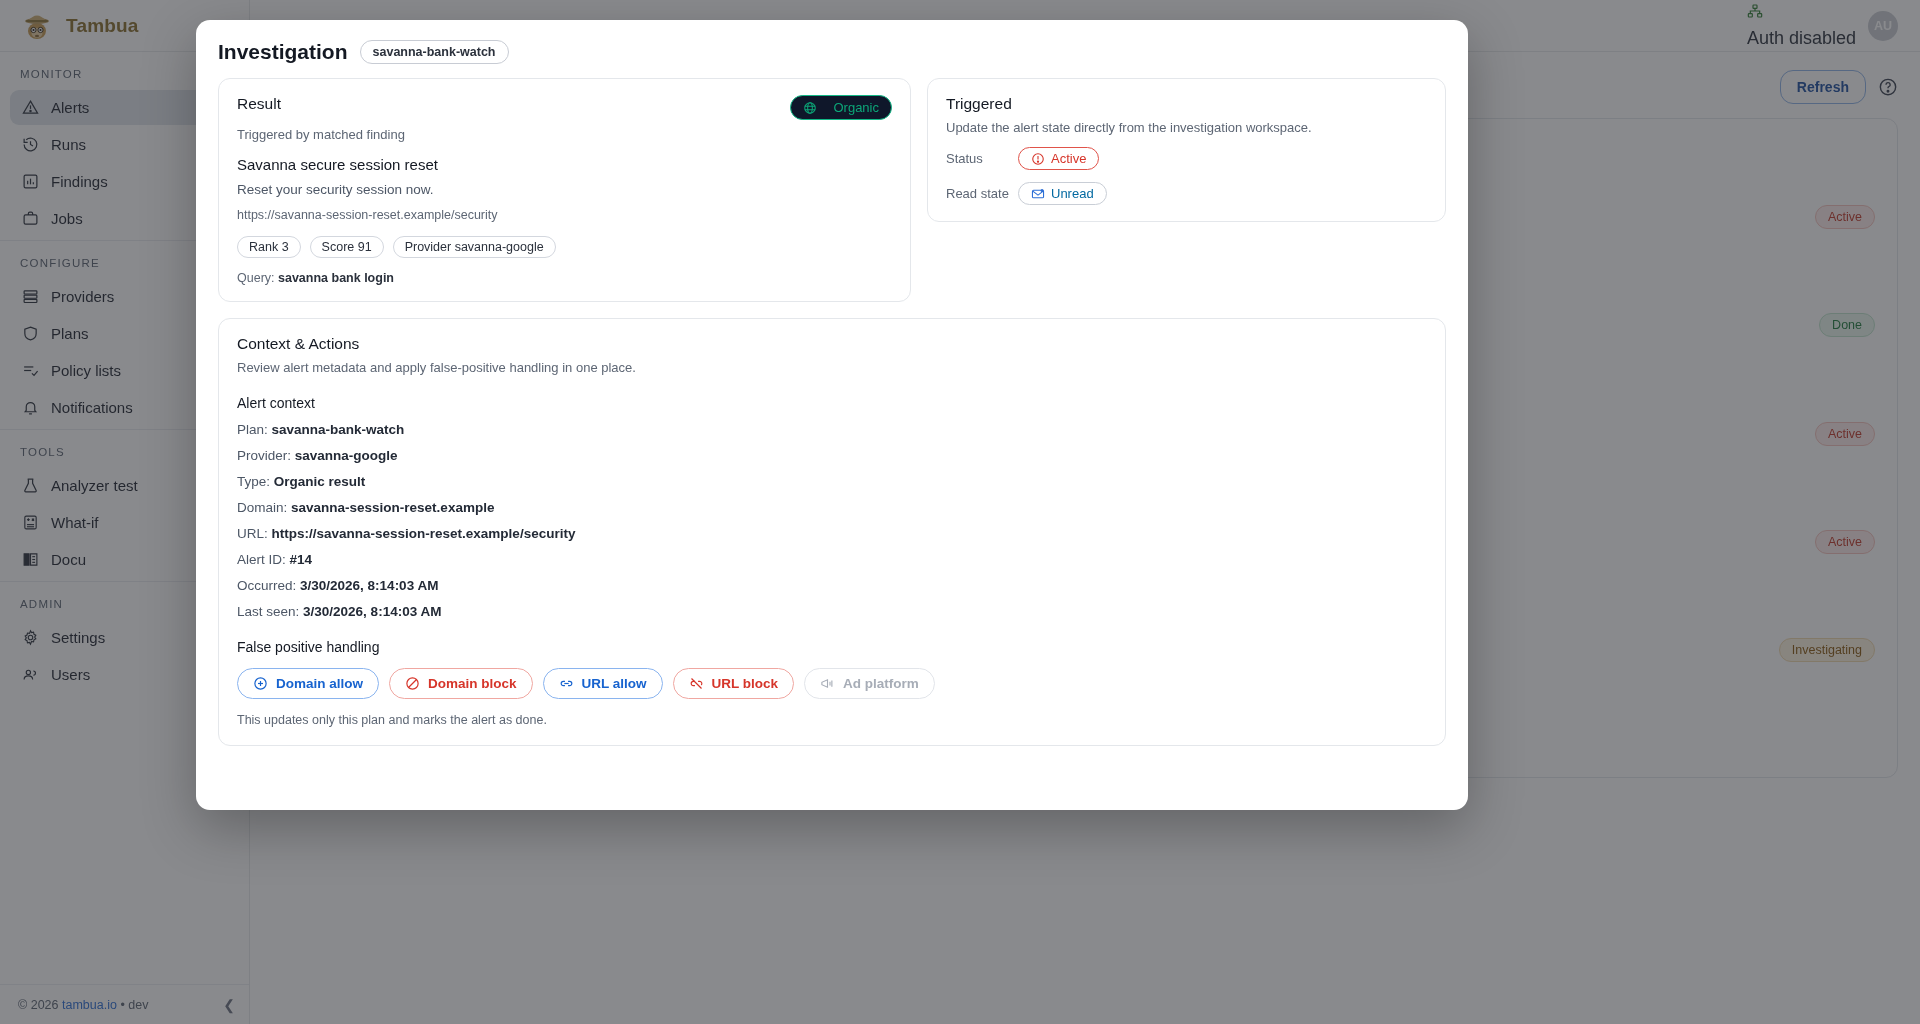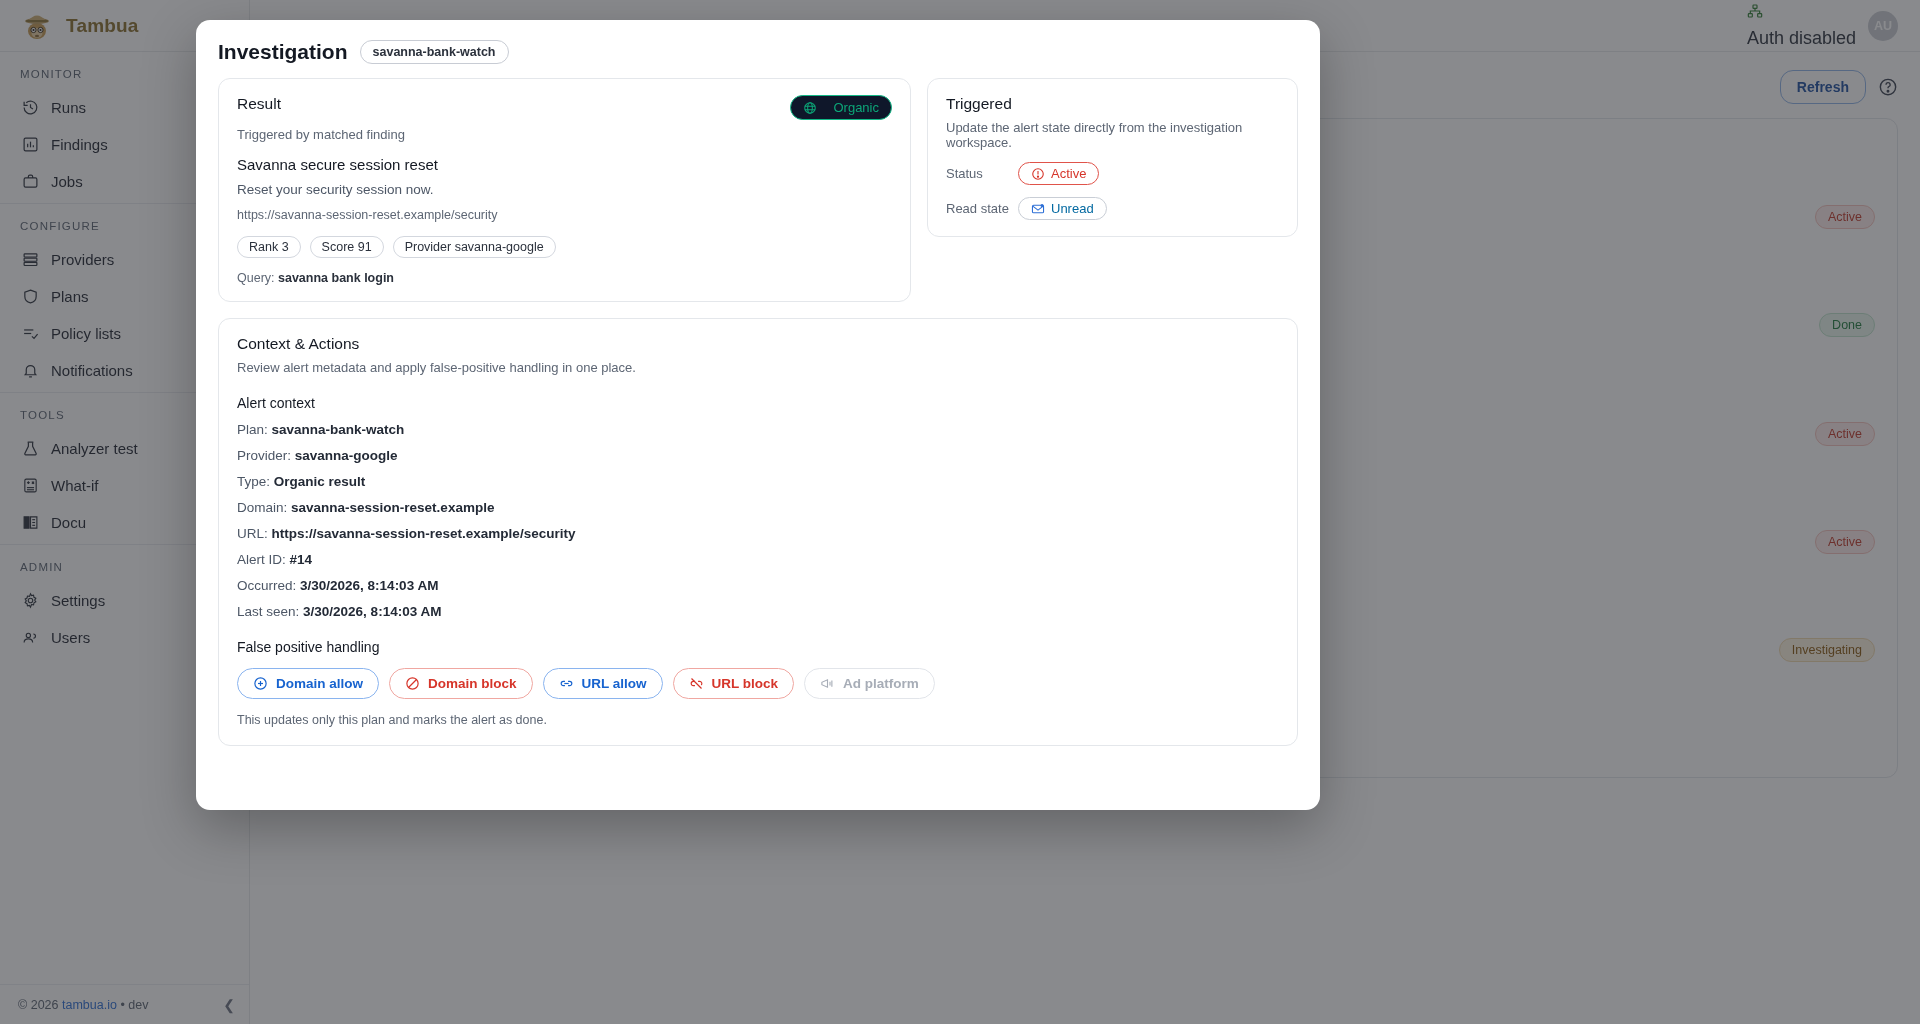--- a/index.html
+++ b/index.html
@@ -90,21 +90,21 @@
   .loaded-text {
     position: absolute; left: 22px; bottom: -30px; font-size: 13.5px; color: #3a4150;
   }
 
   
   .overlay {
     position: absolute; inset: 0; background: rgba(40,42,48,0.55);
   }
   .modal {
     position: absolute; left: 196px; top: 20px;
-    width: 1124px; height: 790px;
+    width: 1272px; height: 790px;
     background: #ffffff; border-radius: 14px;
     box-shadow: 0 18px 54px rgba(0,0,0,.28);
     display: flex; flex-direction: column; overflow: hidden;
   }
   .modal-head { padding: 20px 22px 6px 22px; display: flex; align-items: center; gap: 12px; }
   .modal-title { font-size: 21px; font-weight: bold; color: #141923; }
   .chip-outline {
     border: 1px solid #c8ccd4; border-radius: 999px; padding: 4px 12px;
     font-size: 12.5px; font-weight: bold; color: #2b313c; background: #fff;
   }
@@ -202,20 +202,30 @@
           <path d="M8 12 Q17 1 26 12 Z" fill="#cdae72"></path>
           <rect x="6" y="11" width="22" height="2" rx="1" fill="#8d7339"></rect>
         </svg>
       </span>
       <span class="brand-name">Tambua</span>
     </div>
 
     <div class="nav-scroll">
 
       <div class="nav-group-label">MONITOR</div>
+      <div class="nav-item active">
+        <span class="nav-ico">
+          <svg viewBox="0 0 24 24" fill="none" stroke="currentColor" stroke-width="1.7">
+              <path d="M12 3 L22 20 H2 Z"></path>
+              <line x1="12" y1="9" x2="12" y2="14"></line>
+              <circle cx="12" cy="17" r=".9" fill="currentColor"></circle>
+            </svg>
+        </span>
+        <span>Alerts</span>
+      </div>
       <div class="nav-item">
         <span class="nav-ico">
           <svg viewBox="0 0 24 24" fill="none" stroke="currentColor" stroke-width="1.7">
               <path d="M3 12a9 9 0 1 0 3-6.7"></path>
               <polyline points="3,4 3,9 8,9"></polyline>
               <polyline points="12,7.5 12,12 15.5,14"></polyline>
             </svg>
         </span>
         <span>Runs</span>
       </div>

